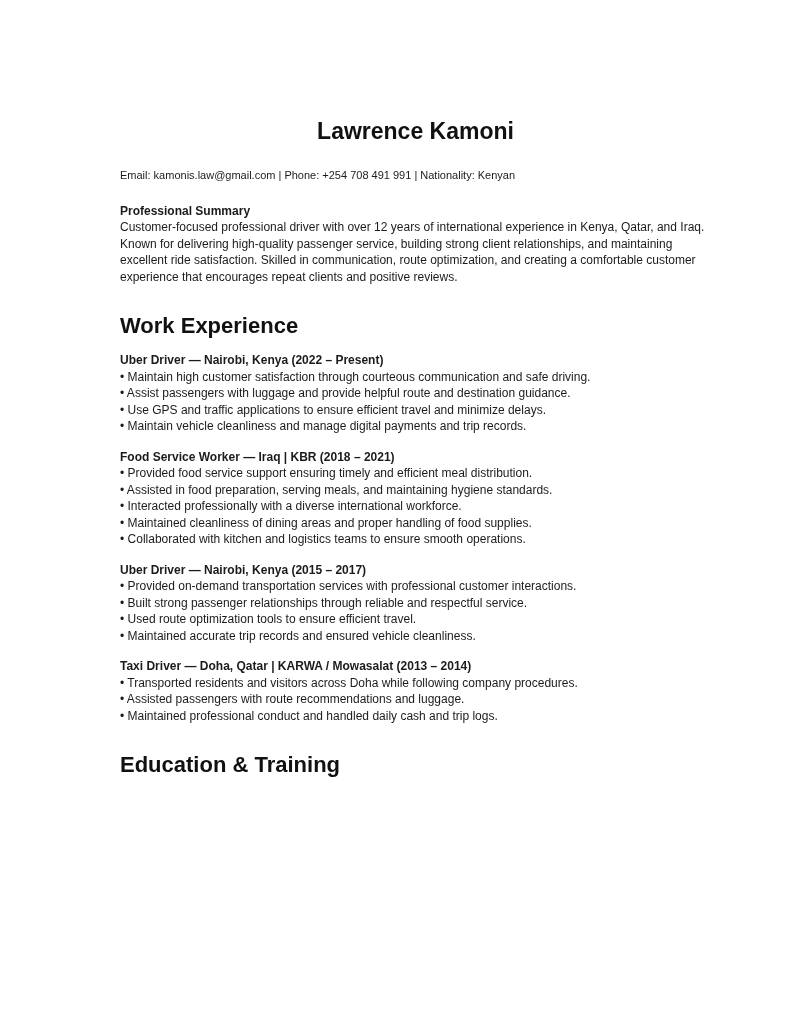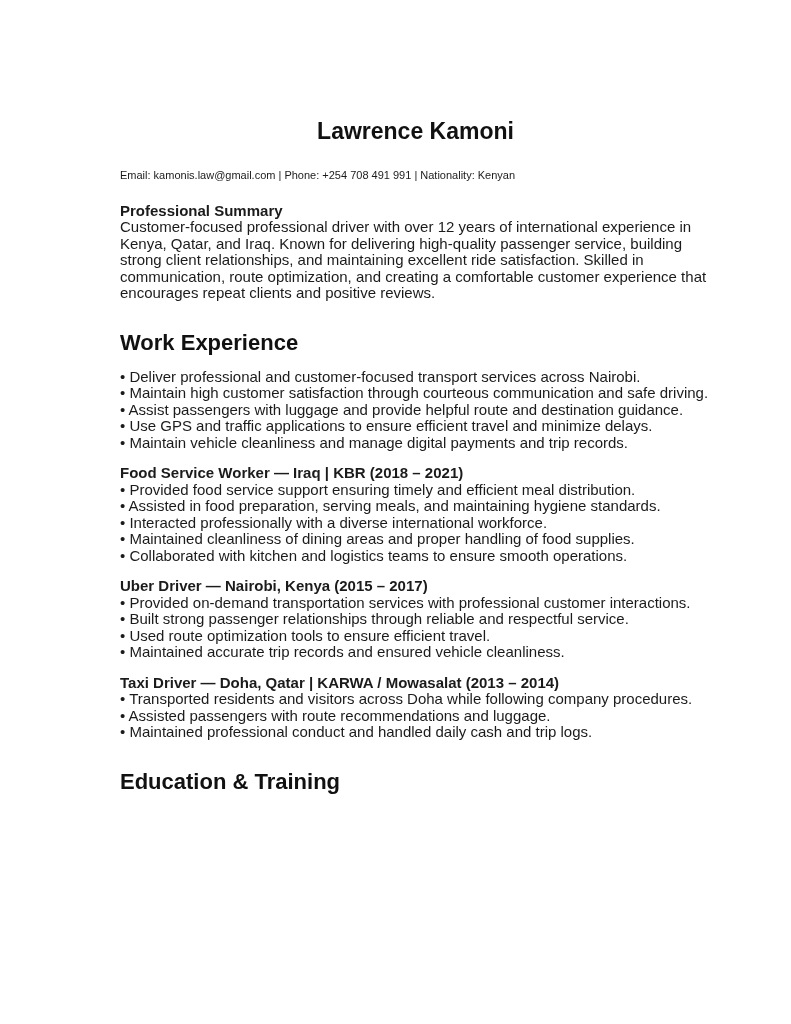--- a/index.html
+++ b/index.html
@@ -27,21 +27,21 @@
     text-align: center;
     color: #111;
   }
   .contact {
     margin: 22px 0 0 0;
     font-size: 11px;
     line-height: 16.5px;
   }
   .summary-block { margin-top: 19px; }
   .bold { font-weight: bold; }
-  p { margin: 0; font-size: 15px; line-height: 16.5px; }
+  p { margin: 0; font-size: 12px; line-height: 16.5px; }
   .section-heading {
     margin: 30px 0 16px 0;
     font-size: 22px;
     line-height: 21px;
     font-weight: bold;
     color: #111;
   }
   .section-heading.edu { margin-top: 30px; margin-bottom: 16px; }
   .job { margin-top: 14px; }
   .job.first { margin-top: 0; }
@@ -57,21 +57,21 @@
   <p class="contact">Email: kamonis.law@gmail.com | Phone: +254 708 491 991 | Nationality: Kenyan</p>
 
   <div class="summary-block">
     <p class="bold">Professional Summary</p>
     <p>Customer-focused professional driver with over 12 years of international experience in Kenya, Qatar, and Iraq. Known for delivering high-quality passenger service, building strong client relationships, and maintaining excellent ride satisfaction. Skilled in communication, route optimization, and creating a comfortable customer experience that encourages repeat clients and positive reviews.</p>
   </div>
 
   <h2 class="section-heading">Work Experience</h2>
 
   <div class="job first">
-    <p>• Deliver professional and customer-focused transport services across Nairobi.</p>
+    <p class="bold">Uber Driver — Nairobi, Kenya (2022 – Present)</p>
     <p>• Maintain high customer satisfaction through courteous communication and safe driving.</p>
     <p>• Assist passengers with luggage and provide helpful route and destination guidance.</p>
     <p>• Use GPS and traffic applications to ensure efficient travel and minimize delays.</p>
     <p>• Maintain vehicle cleanliness and manage digital payments and trip records.</p>
   </div>
 
   <div class="job">
     <p class="bold">Food Service Worker — Iraq | KBR (2018 – 2021)</p>
     <p>• Provided food service support ensuring timely and efficient meal distribution.</p>
     <p>• Assisted in food preparation, serving meals, and maintaining hygiene standards.</p>

